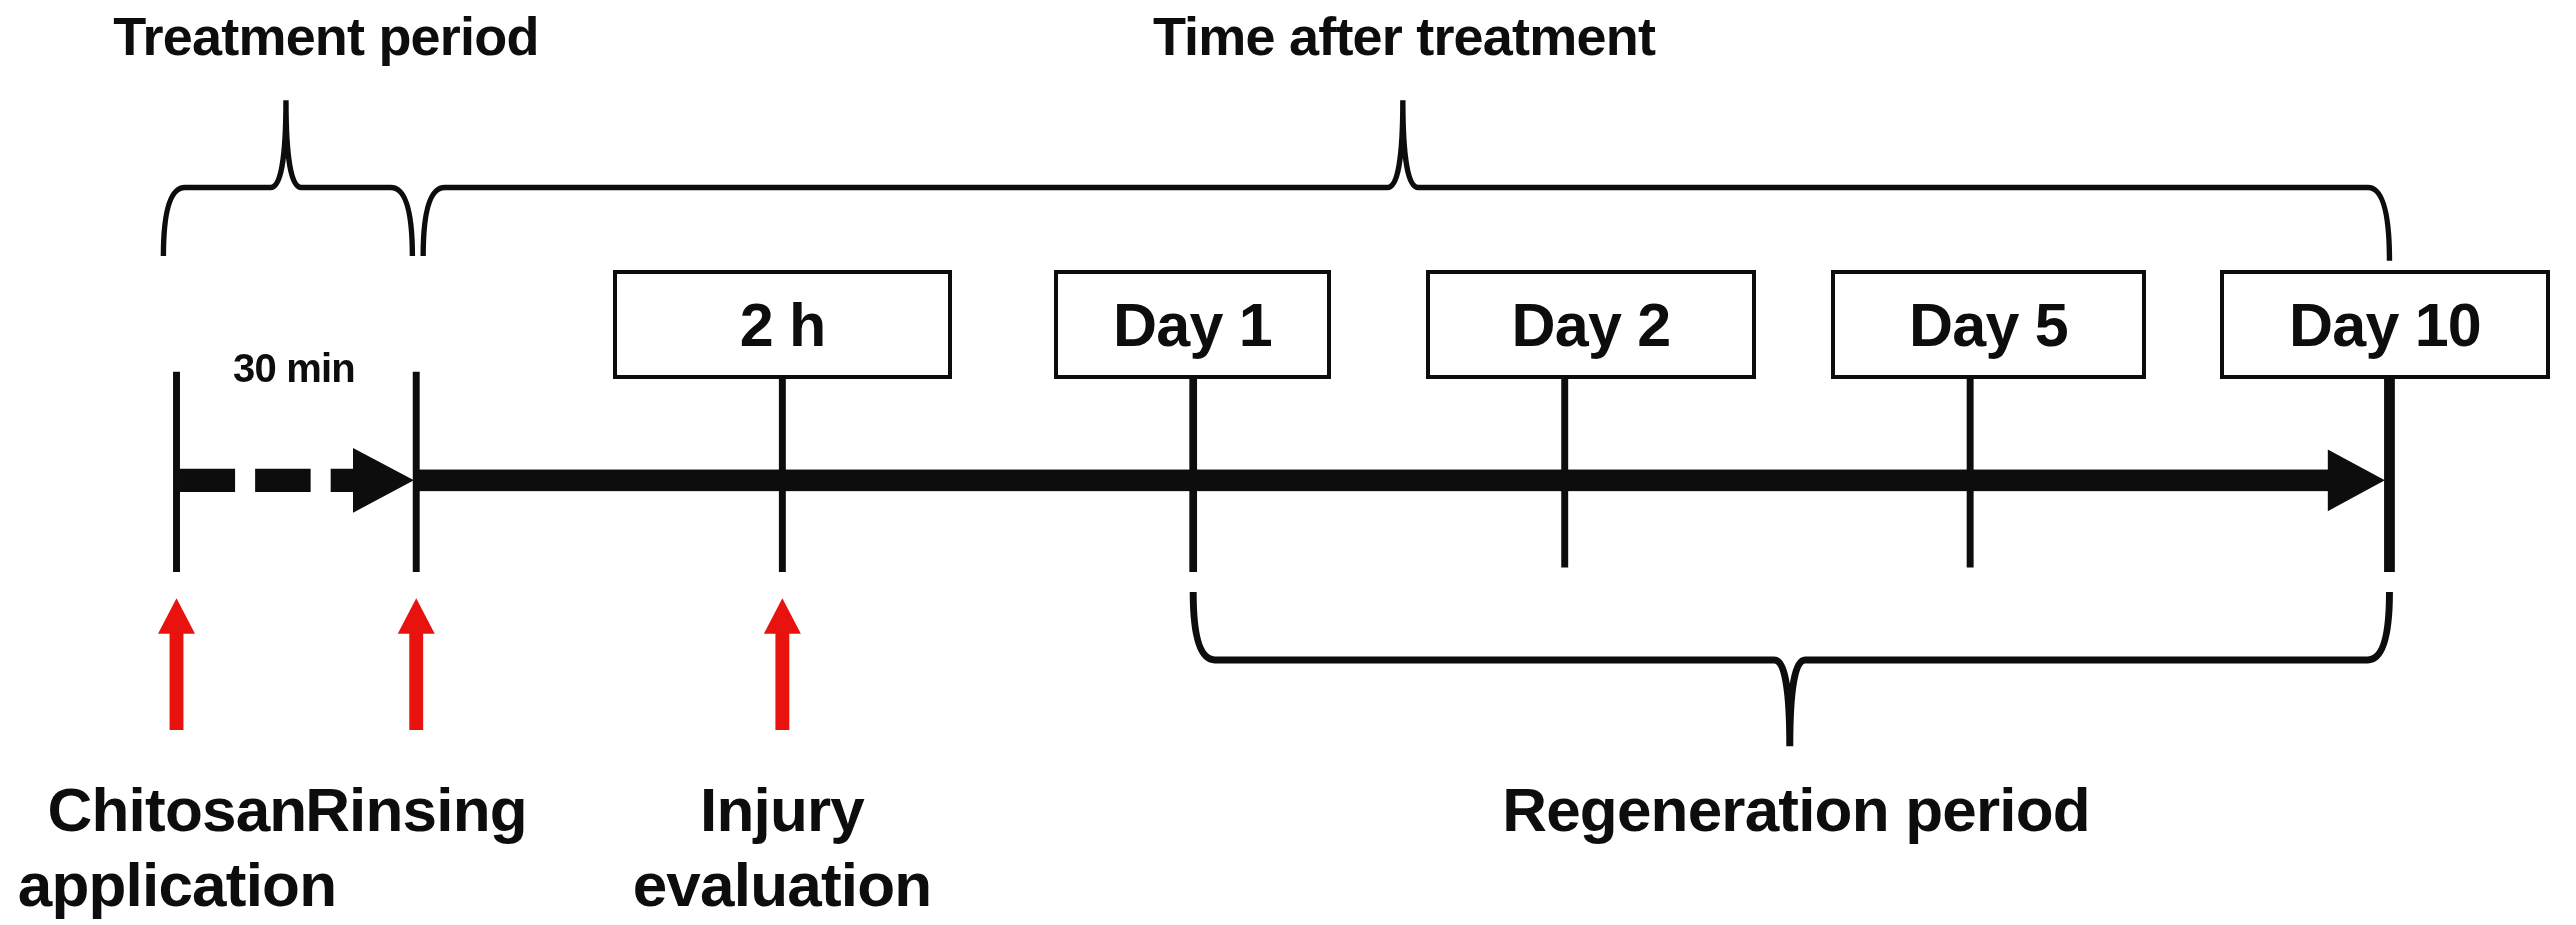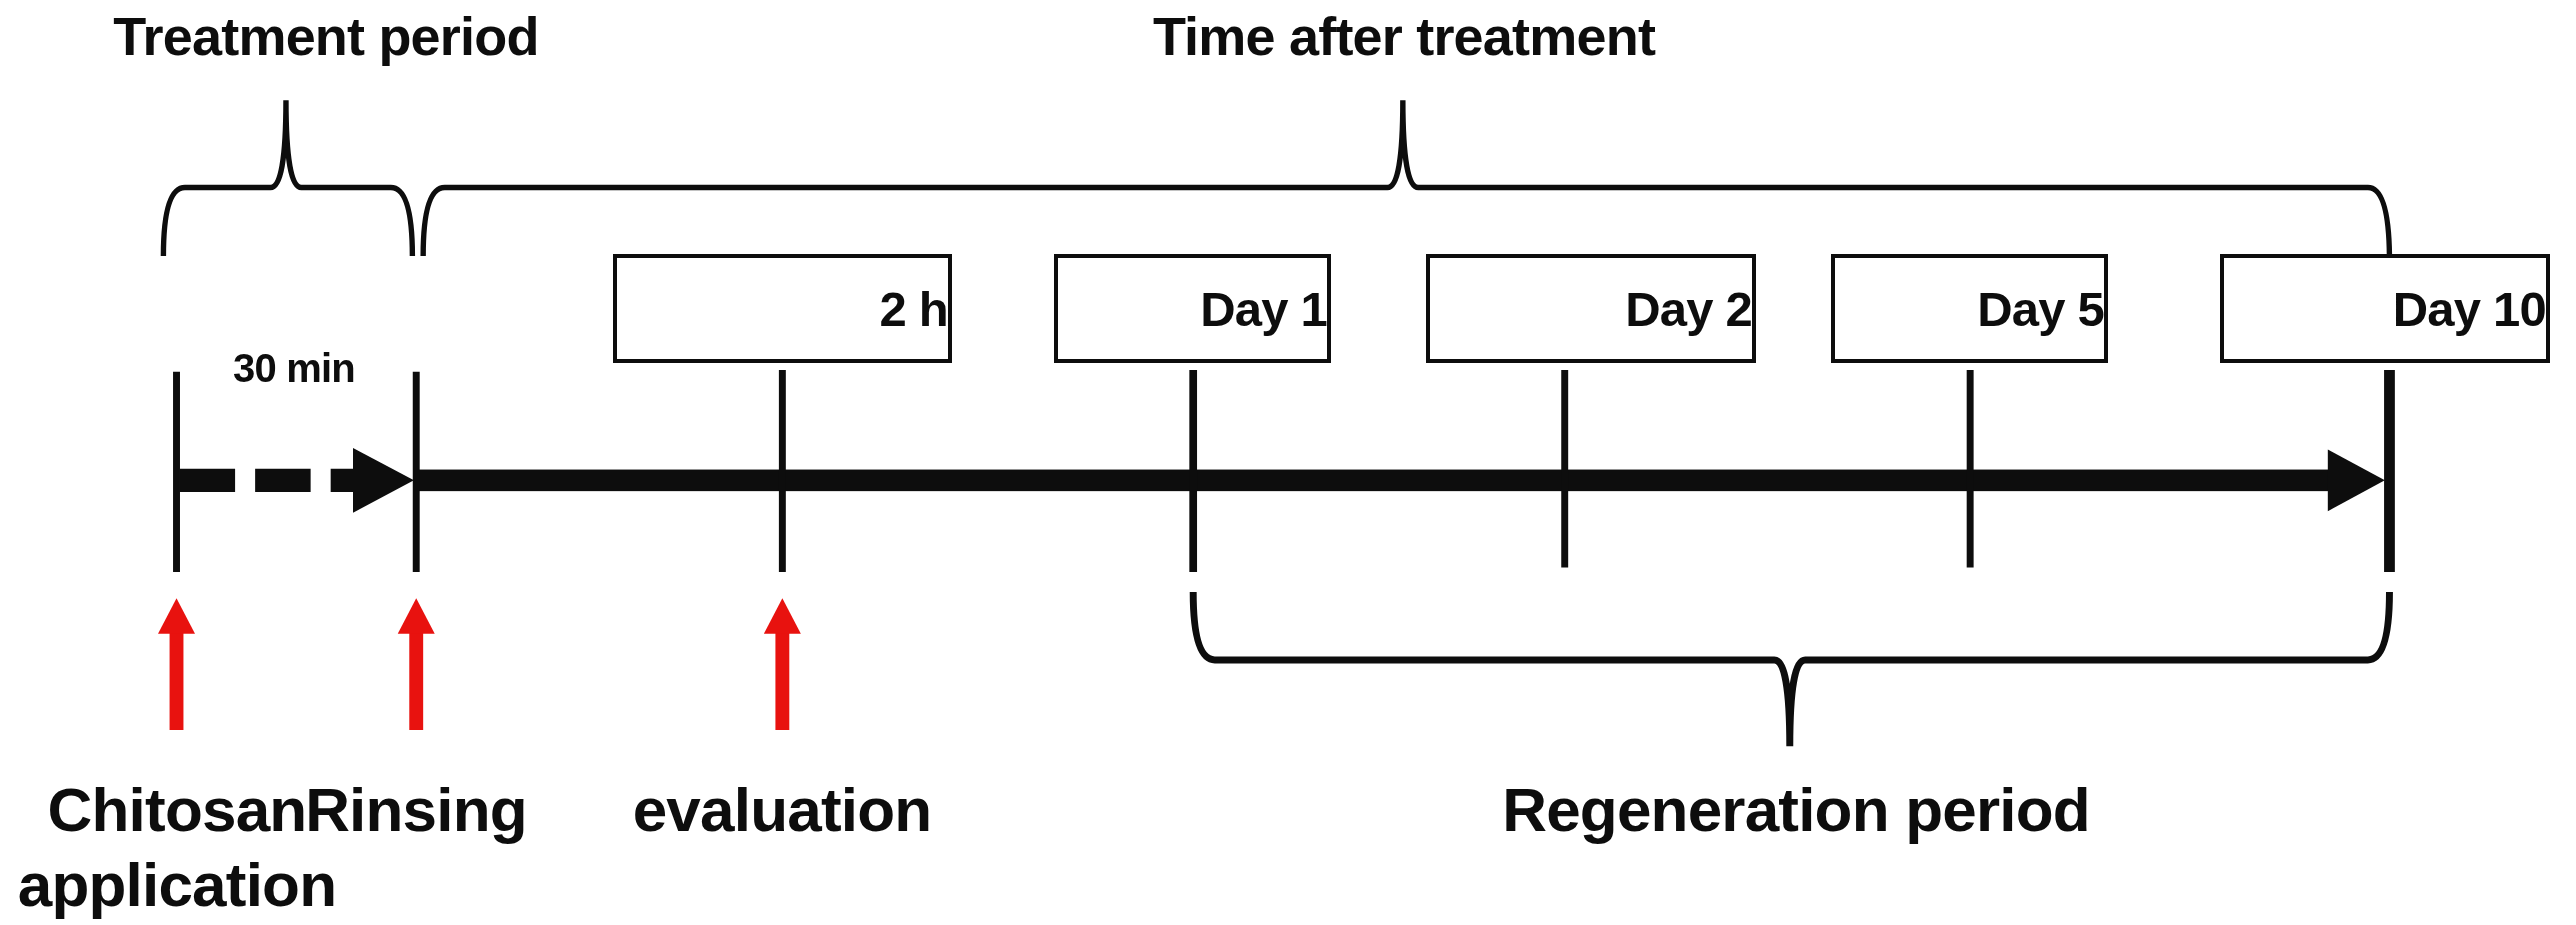--- a/index.html
+++ b/index.html
@@ -15,25 +15,25 @@
     font-weight:bold;
     color:var(--ink);
     overflow:hidden;
   }
   .figure{position:relative;width:2576px;height:926px;}
   .layer{position:absolute;left:0;top:0;}
   .label{position:absolute;white-space:nowrap;transform:translateX(-50%);line-height:1;}
   .period-title{font-size:54px;letter-spacing:-0.8px;}
   .interval-label{font-size:40px;letter-spacing:-0.8px;}
   .tp-box{
-    position:absolute;top:254px;height:109px;
+    position:absolute;top:270px;height:109px;
     box-sizing:border-box;border:4.6px solid var(--ink);
     background:var(--bg);
-    display:flex;align-items:center;justify-content:flex-end;
-    font-size:49px;letter-spacing:-0.8px;
+    display:flex;align-items:center;justify-content:center;
+    font-size:61px;letter-spacing:-0.8px;
   }
   .event-label{
     position:absolute;top:772px;
     transform:translateX(-50%);
     text-align:center;
     font-size:62px;line-height:75px;letter-spacing:-0.8px;
     white-space:nowrap;
   }
   svg .ink-stroke{stroke:var(--ink);fill:none;}
   svg .ink-fill{fill:var(--ink);stroke:none;}
@@ -88,35 +88,36 @@
 
   <div class="tp-box" style="left:613px;width:339px">
     <span>2 h</span>
   </div>
   <div class="tp-box" style="left:1054px;width:277px">
     <span>Day 1</span>
   </div>
   <div class="tp-box" style="left:1426px;width:330px">
     <span>Day 2</span>
   </div>
-  <div class="tp-box" style="left:1831px;width:277px">
+  <div class="tp-box" style="left:1831px;width:315px">
     <span>Day 5</span>
   </div>
   <div class="tp-box" style="left:2220px;width:330px">
     <span>Day 10</span>
   </div>
 
   <div class="event-label" style="left:177px">
     <div>Chitosan</div>
     <div>application</div>
   </div>
   <div class="event-label" style="left:416px">
     <div>Rinsing</div>
     <div></div>
   </div>
   <div class="event-label" style="left:782px">
+    <div>Injury</div>
     <div>evaluation</div>
   </div>
 
   <div class="event-label" style="left:1796px">Regeneration period</div>
 
 </div>
 
 
 </body></html>

